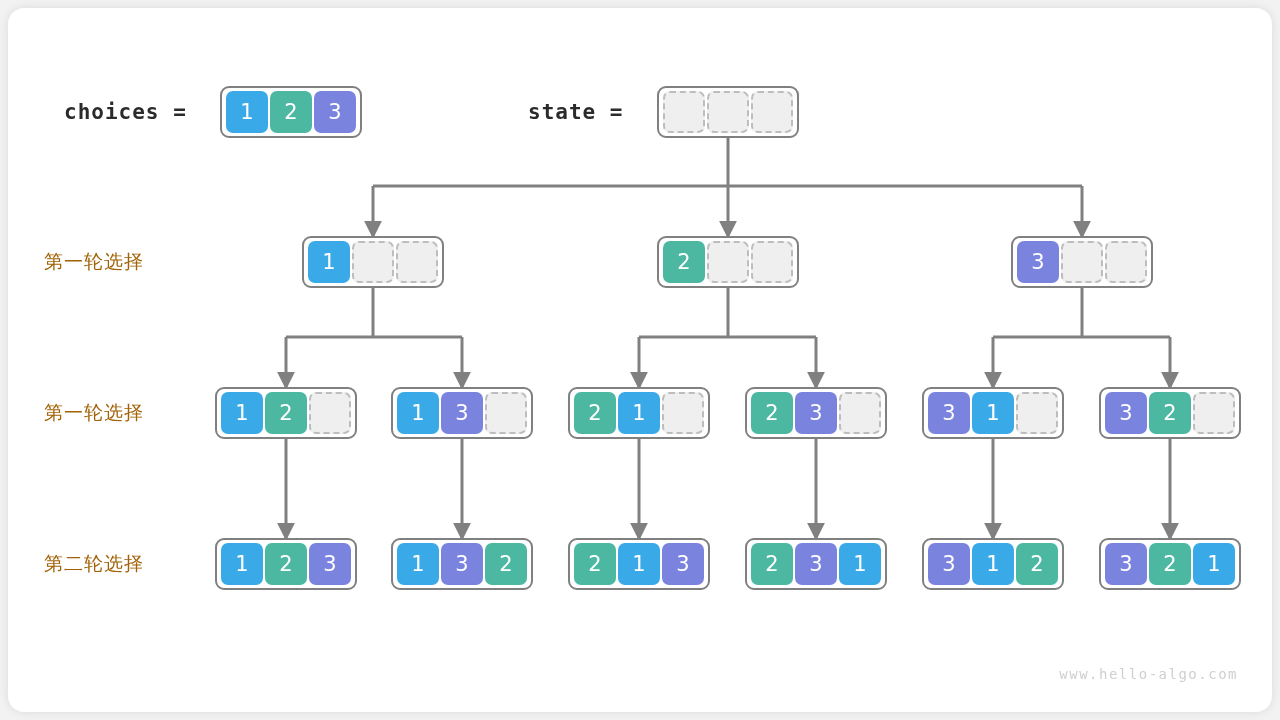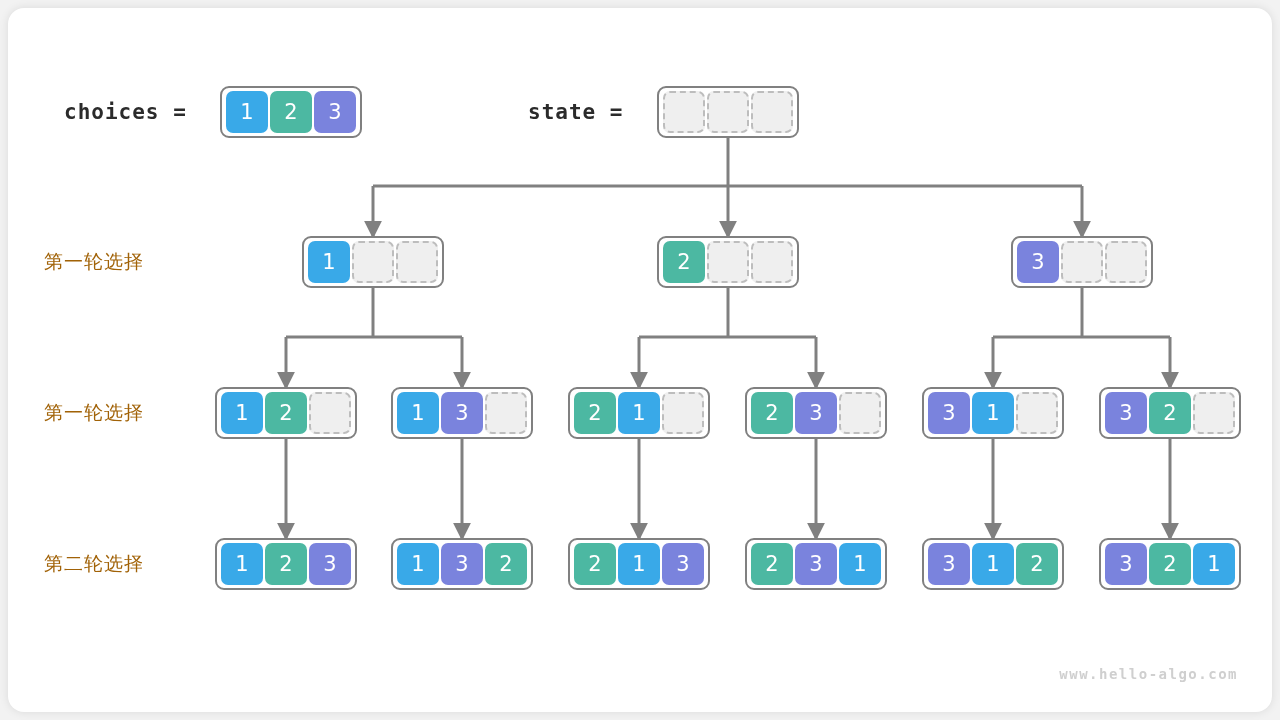--- a/index.html
+++ b/index.html
@@ -61,21 +61,20 @@
   }
   .watermark {
     position: absolute;
     right: 48px;
     bottom: 38px;
     font-family: "DejaVu Sans Mono", monospace;
     font-size: 14px;
     color: #cfcfcf;
     letter-spacing: 1.5px;
     white-space: nowrap;
-    font-weight: bold;
   }
 
   
   .array-box {
     position: absolute;
     display: flex;
     align-items: center;
     box-sizing: border-box;
     border: 2.5px solid #808080;
     border-radius: 9px;

